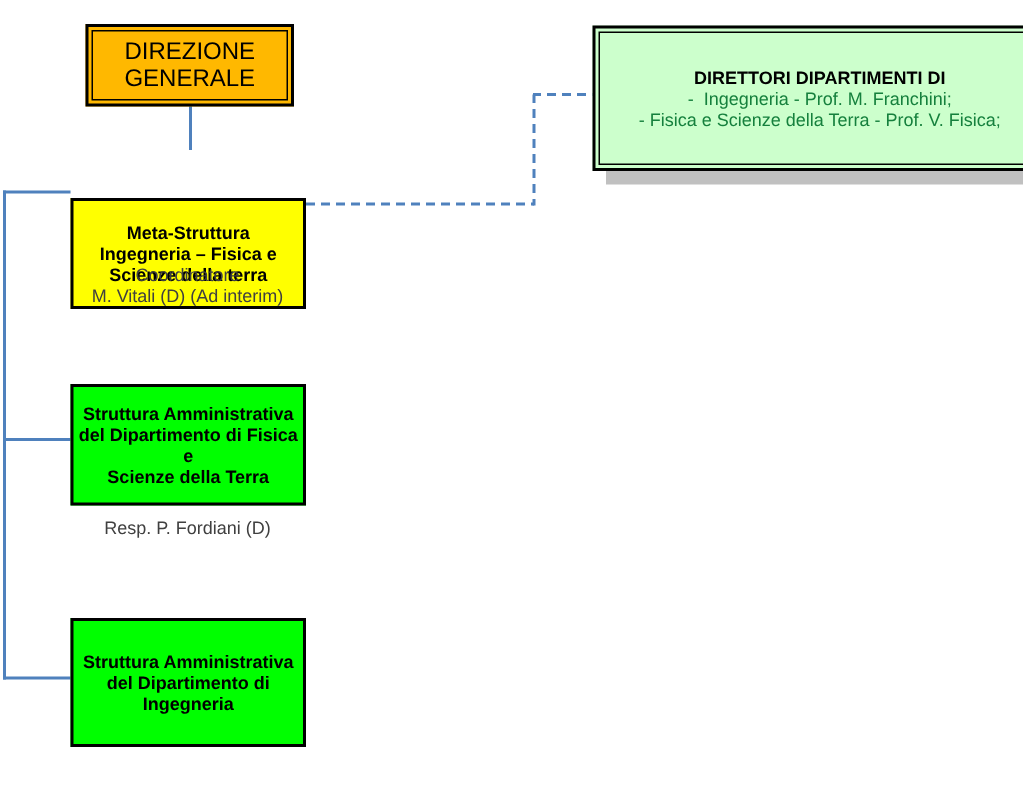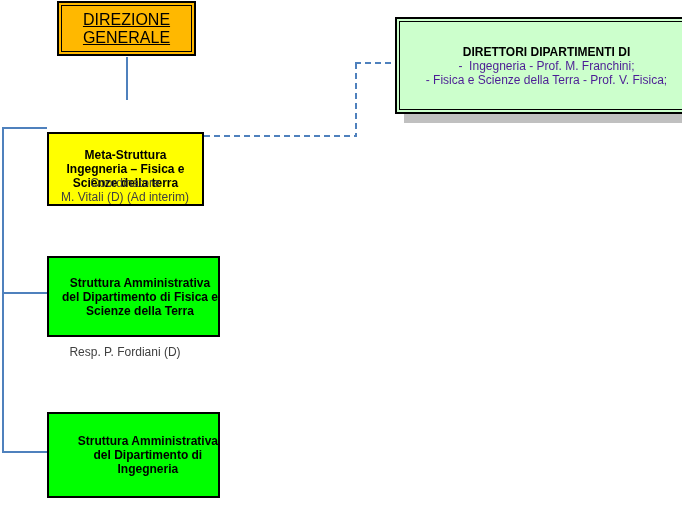--- a/index.html
+++ b/index.html
@@ -73,23 +73,22 @@
     height: 100%;
     border: 1px solid var(--border);
     display: flex;
     flex-direction: column;
     align-items: center;
     justify-content: center;
     text-align: center;
   }
 
   .box-direzione {
-    left: 57px; top: 1px; width: 139px; height: 55px;
+    left: 57px; top: 16px; width: 139px; height: 55px;
     background: var(--direzione-fill);
-    text-decoration: underline;
   }
   .box-direzione .inner { background: var(--direzione-fill); }
 
   .box-meta {
     left: 47px; top: 100px; width: 157px; height: 74px;
     background: var(--meta-fill);
     margin-top: 32px;
   }
 
   .box-direttori {
@@ -100,28 +99,27 @@
   .box-direttori .inner { background: var(--direttori-fill); }
   .box-direttori .title {
     font-weight: bold;
     font-size: 12px;
     line-height: 14px;
     color: #000;
   }
   .box-direttori .item {
     font-size: 12px;
     line-height: 14px;
-    color: #4c1d95;
+    color: #15803d;
     white-space: pre-wrap;
   }
 
   .box-struttura {
-    left: 47px; width: 173px;
+    left: 47px; width: 157px;
     background: var(--struttura-fill);
-    justify-content: flex-end;
   }
   .box-fisica     { top: 256px; height: 81px; }
   .box-ingegneria { top: 412px; height: 86px; }
 
   
   .sublabel {
     position: absolute;
     left: 25px;
     width: 200px;
     text-align: center;

